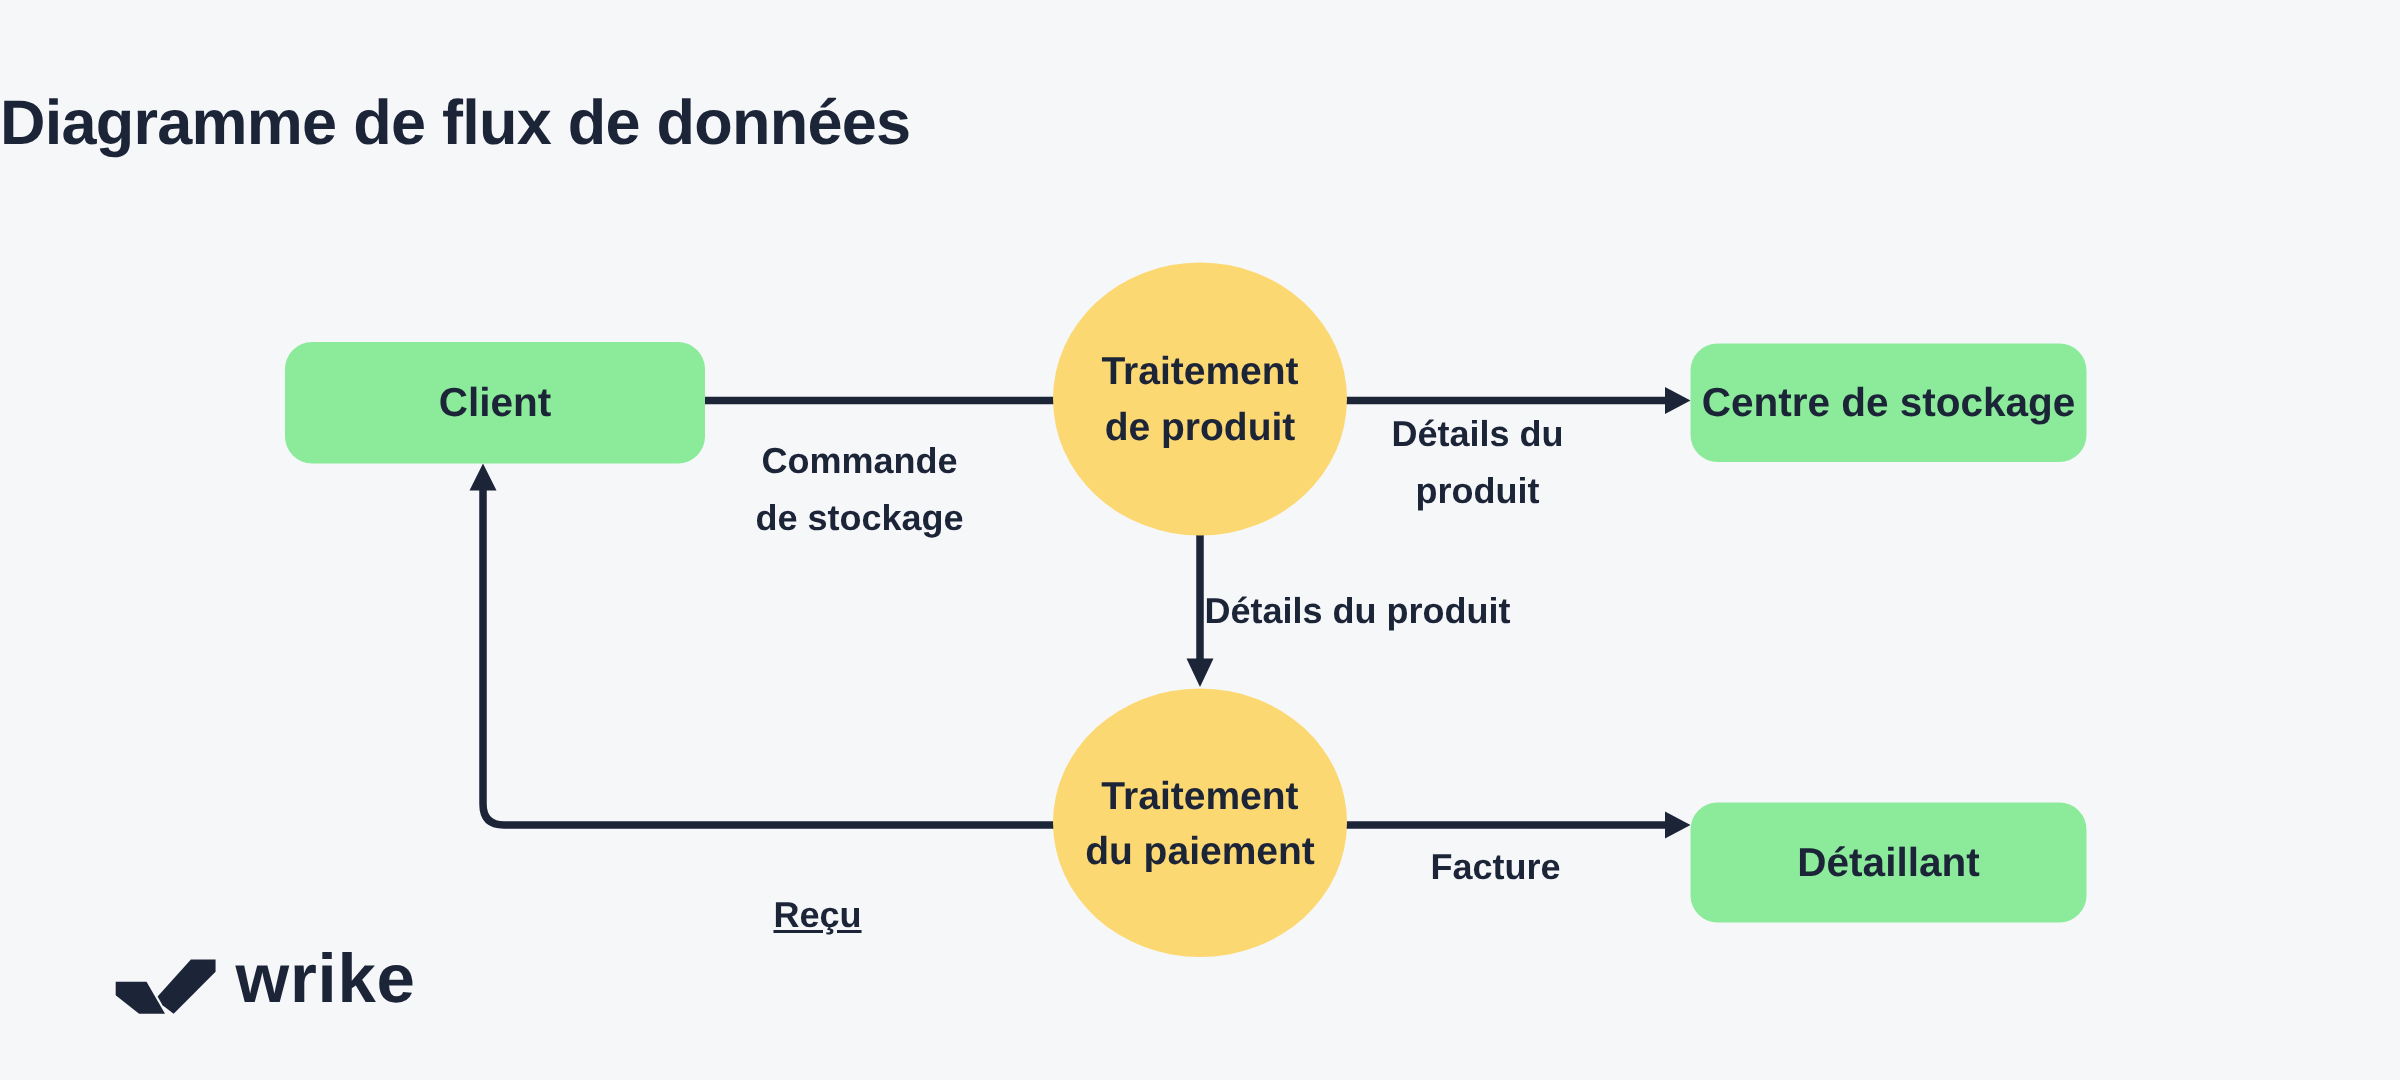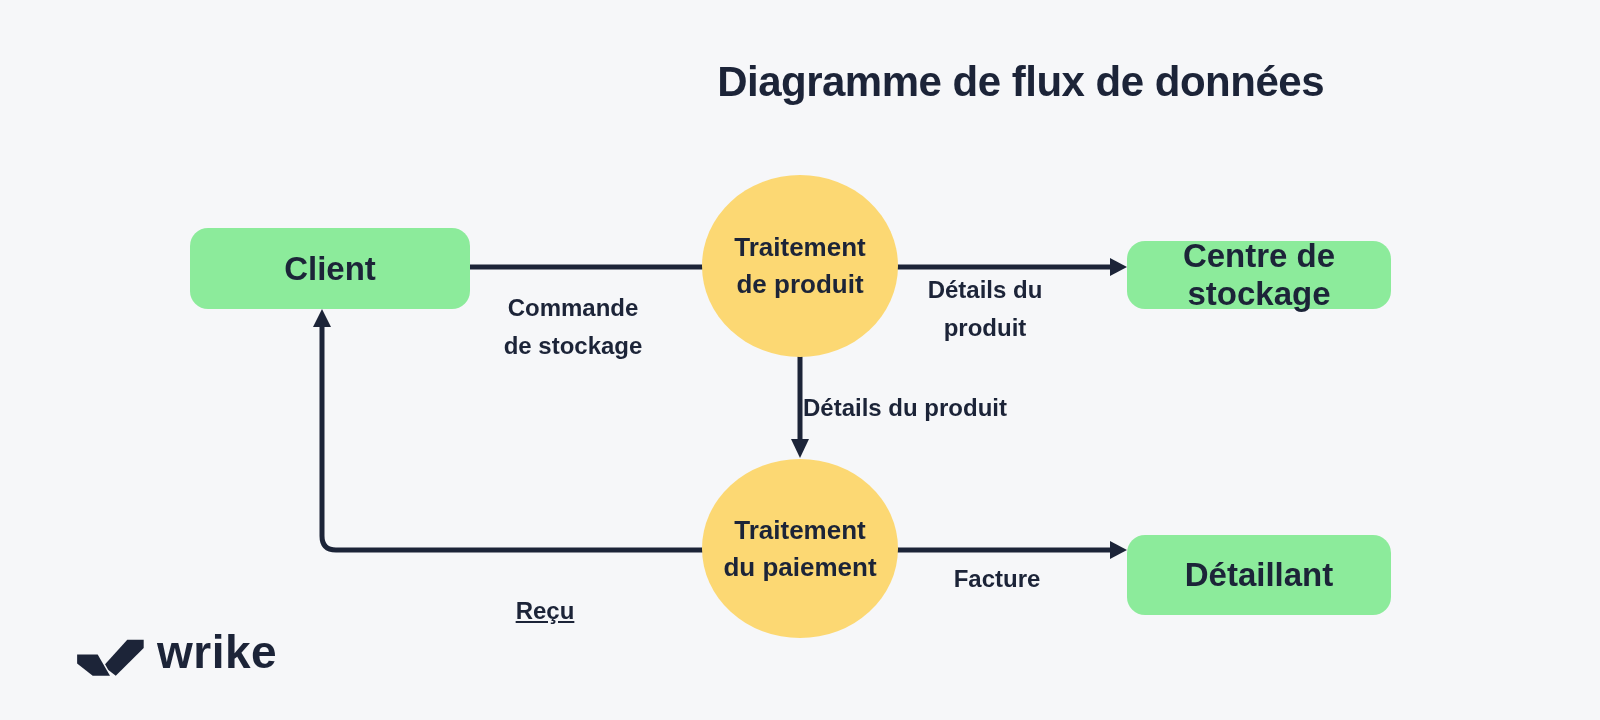--- a/index.html
+++ b/index.html
@@ -13,47 +13,47 @@
   body{
     background:var(--background);
     font-family:"Liberation Sans", sans-serif;
     color:var(--ink);
     overflow:hidden;
   }
   .stage{position:relative;width:1600px;height:720px;background:var(--background);}
 
   .diagram-title{
     position:absolute;left:0;top:58px;width:1324px;
-    text-align:right;
+    text-align:left;
     font-size:42px;font-weight:bold;letter-spacing:-0.5px;
     color:var(--ink);
   }
 
   svg.flow-canvas{position:absolute;left:0;top:0;width:1600px;height:720px;z-index:1;}
   .flow-line{stroke:var(--ink);stroke-width:5;fill:none;stroke-linecap:round;}
   .flow-head{fill:var(--ink);stroke:none;}
 
   .node{
     position:absolute;z-index:2;
     display:flex;align-items:center;justify-content:center;
     text-align:center;
     font-weight:bold;color:var(--ink);
   }
   .entity{
     background:var(--entity);
     border-radius:18px;
-    font-size:33px;
+    font-size:27px;
   }
   .process{
     background:var(--process);
     border-radius:50%;
     font-size:26px;line-height:37px;
   }
   .node-client{left:190px;top:228px;width:280px;height:81px;}
-  .node-storage{left:1127px;top:229px;width:264px;height:68px;margin-top:12px;}
+  .node-storage{left:1127px;top:229px;width:264px;height:79px;}
   .node-retailer{left:1127px;top:511px;width:264px;height:80px;margin-top:24px;}
   .node-order{left:702px;top:175px;width:196px;height:182px;}
   .node-payment{left:702px;top:459px;width:196px;height:179px;}
 
   .flow-label{
     position:absolute;z-index:3;
     font-size:24px;font-weight:bold;color:var(--ink);
     text-align:center;line-height:38px;
   }
   .label-order{left:458px;top:289px;width:230px;}

